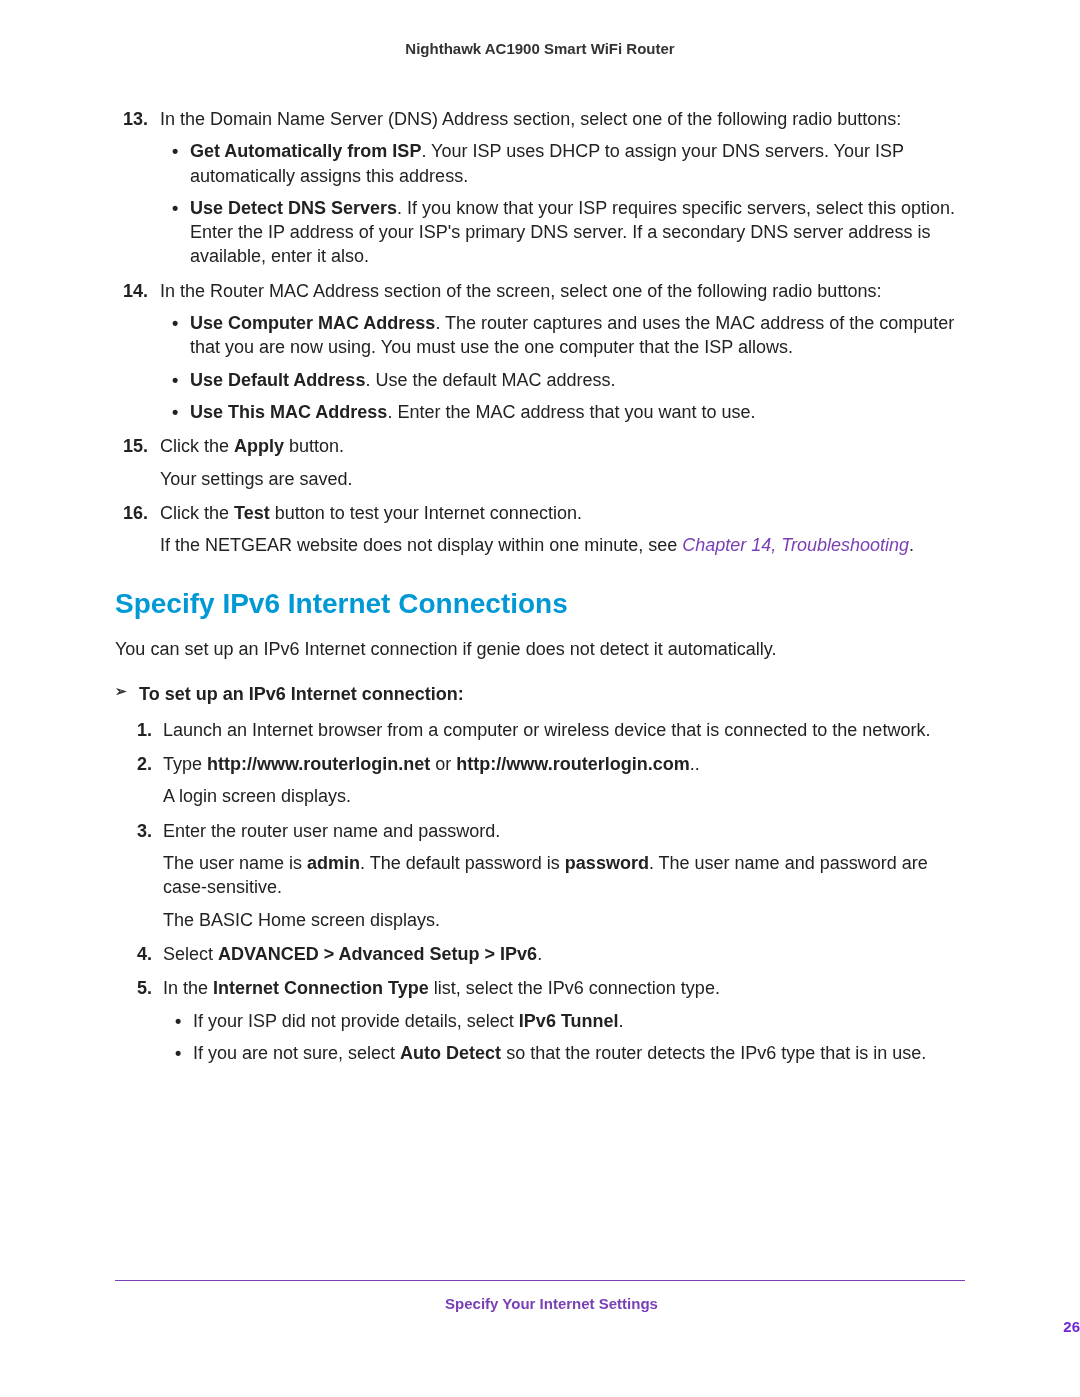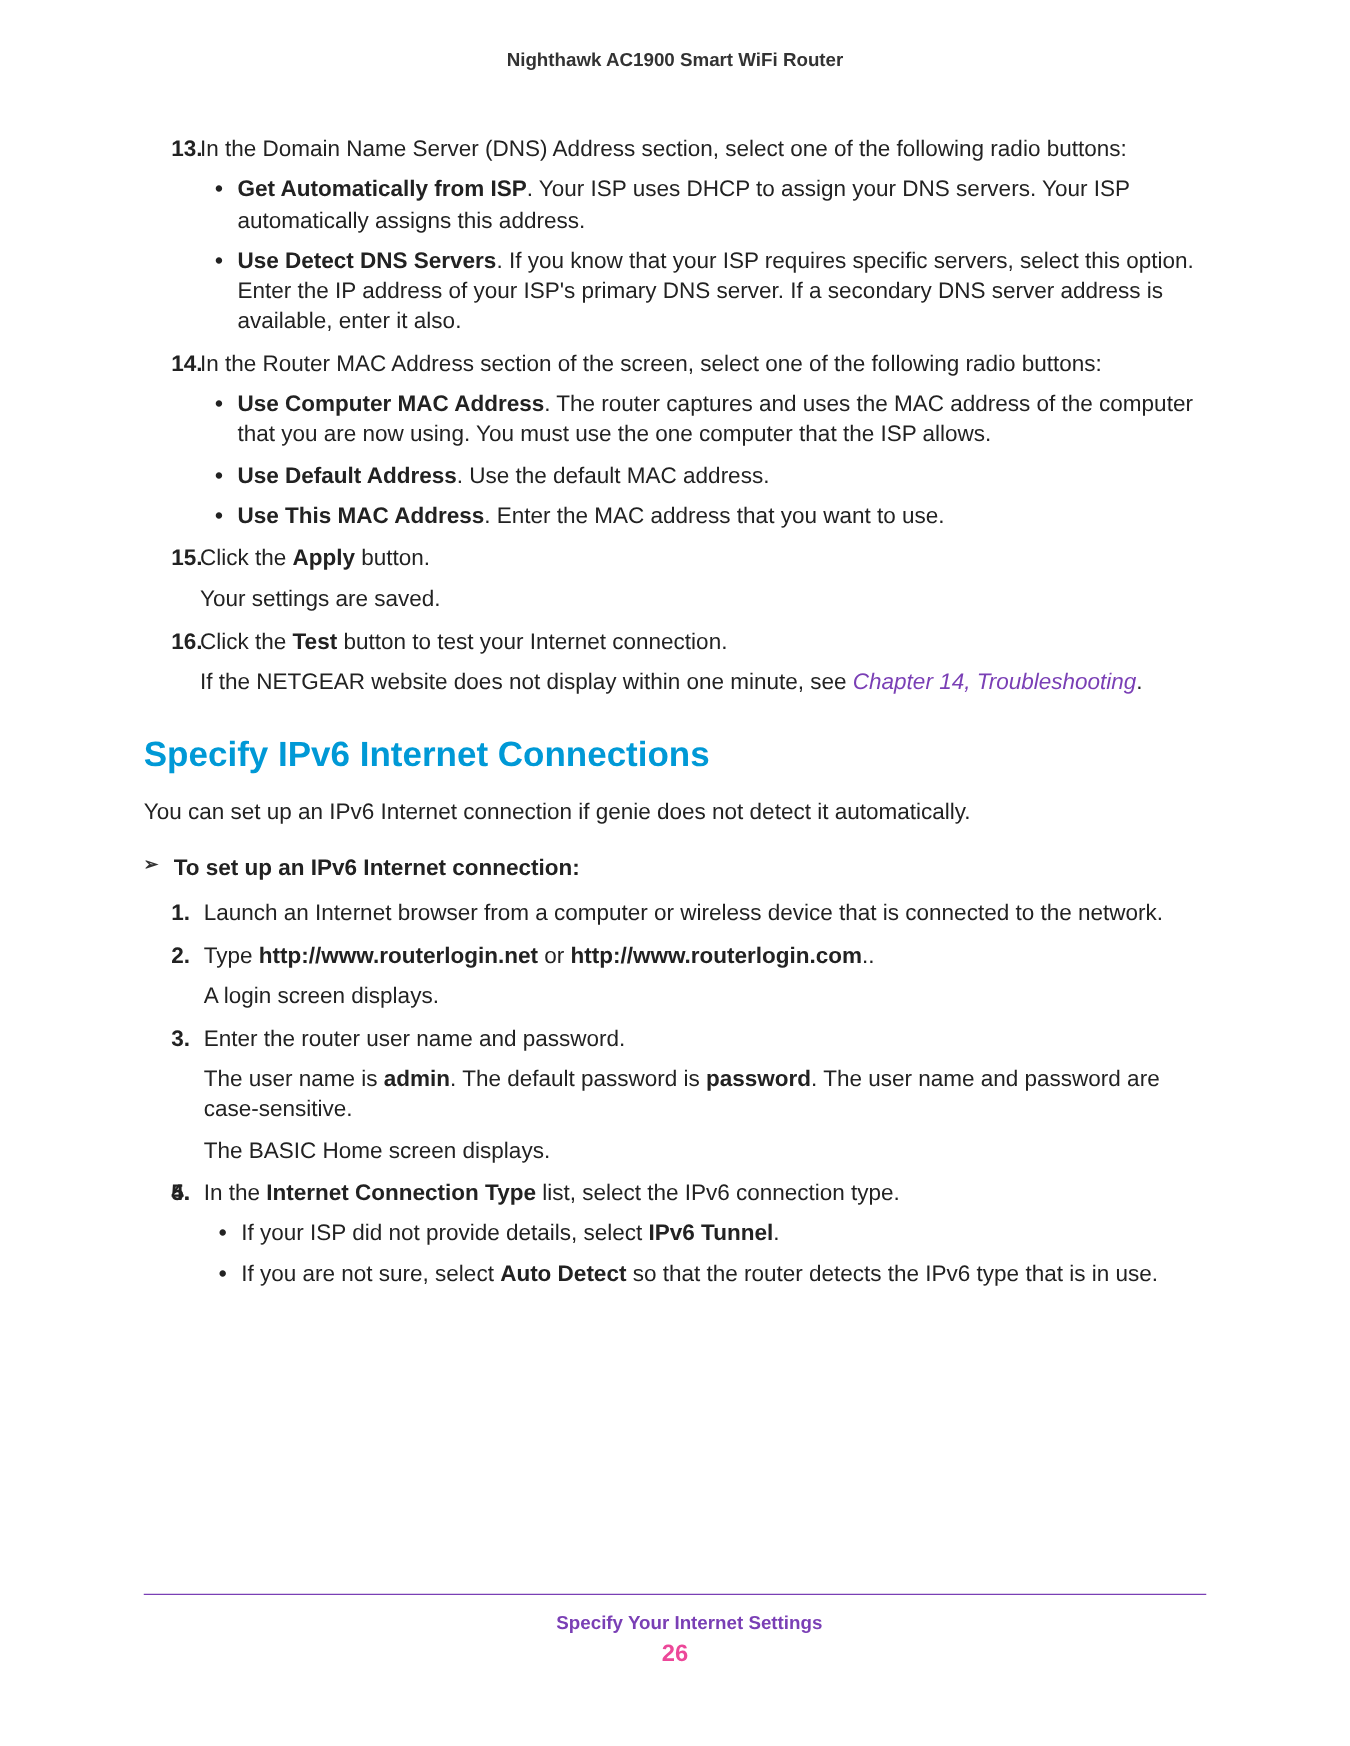--- a/index.html
+++ b/index.html
@@ -33,21 +33,21 @@
     padding: 0;
     margin: 0;
   }
   ol.main > li {
     margin-bottom: 10px;
     position: relative;
     padding-left: 45px;
   }
   ol.main > li .num {
     position: absolute;
-    left: 22px;
+    left: 8px;
     font-weight: bold;
   }
   ul.bullets {
     list-style: none;
     padding: 0;
     margin: 8px 0 0 0;
   }
   ul.bullets > li {
     position: relative;
     padding-left: 30px;
@@ -117,24 +117,25 @@
     margin: 0 115px 14px 115px;
   }
   .footer-text {
     color: #7a3fb5;
     font-weight: bold;
     font-size: 15px;
     font-family: 'Trebuchet MS', Arial, sans-serif;
     padding-left: 23px;
   }
   .footer-page {
-    color: #ec4899;
-    font-weight: bold;
-    font-size: 19px;
+    color: #6d28d9;
+    font-weight: bold;
+    font-size: 15px;
     margin-top: 6px;
+    text-align: right;
   }
 </style>
 </head>
 <body>
 
 <div class="page">
   <div class="header">Nighthawk AC1900 Smart WiFi Router</div>
 
   <div class="content">
 
@@ -197,20 +198,21 @@
         <span class="num">3.</span>
         <span>Enter the router user name and password.</span>
         <div class="para">
           <span>The user name is </span><b>admin</b><span>. The default password is </span><b>password</b><span>. The user name and password are case-sensitive.</span>
         </div>
         <div class="para">The BASIC Home screen displays.</div>
       </li>
 
       <li>
         <span class="num">4.</span>
+        <span><span>Select </span><b>ADVANCED &gt; Advanced Setup &gt; IPv6</b><span>.</span></span>
       </li>
 
       <li>
         <span class="num">5.</span>
         <span><span>In the </span><b>Internet Connection Type</b><span> list, select the IPv6 connection type.</span></span>
         <ul class="bullets">
           <li><span>If your ISP did not provide details, select </span><b>IPv6 Tunnel</b><span>.</span></li>
           <li><span>If you are not sure, select </span><b>Auto Detect</b><span> so that the router detects the IPv6 type that is in use.</span></li>
         </ul>
       </li>

